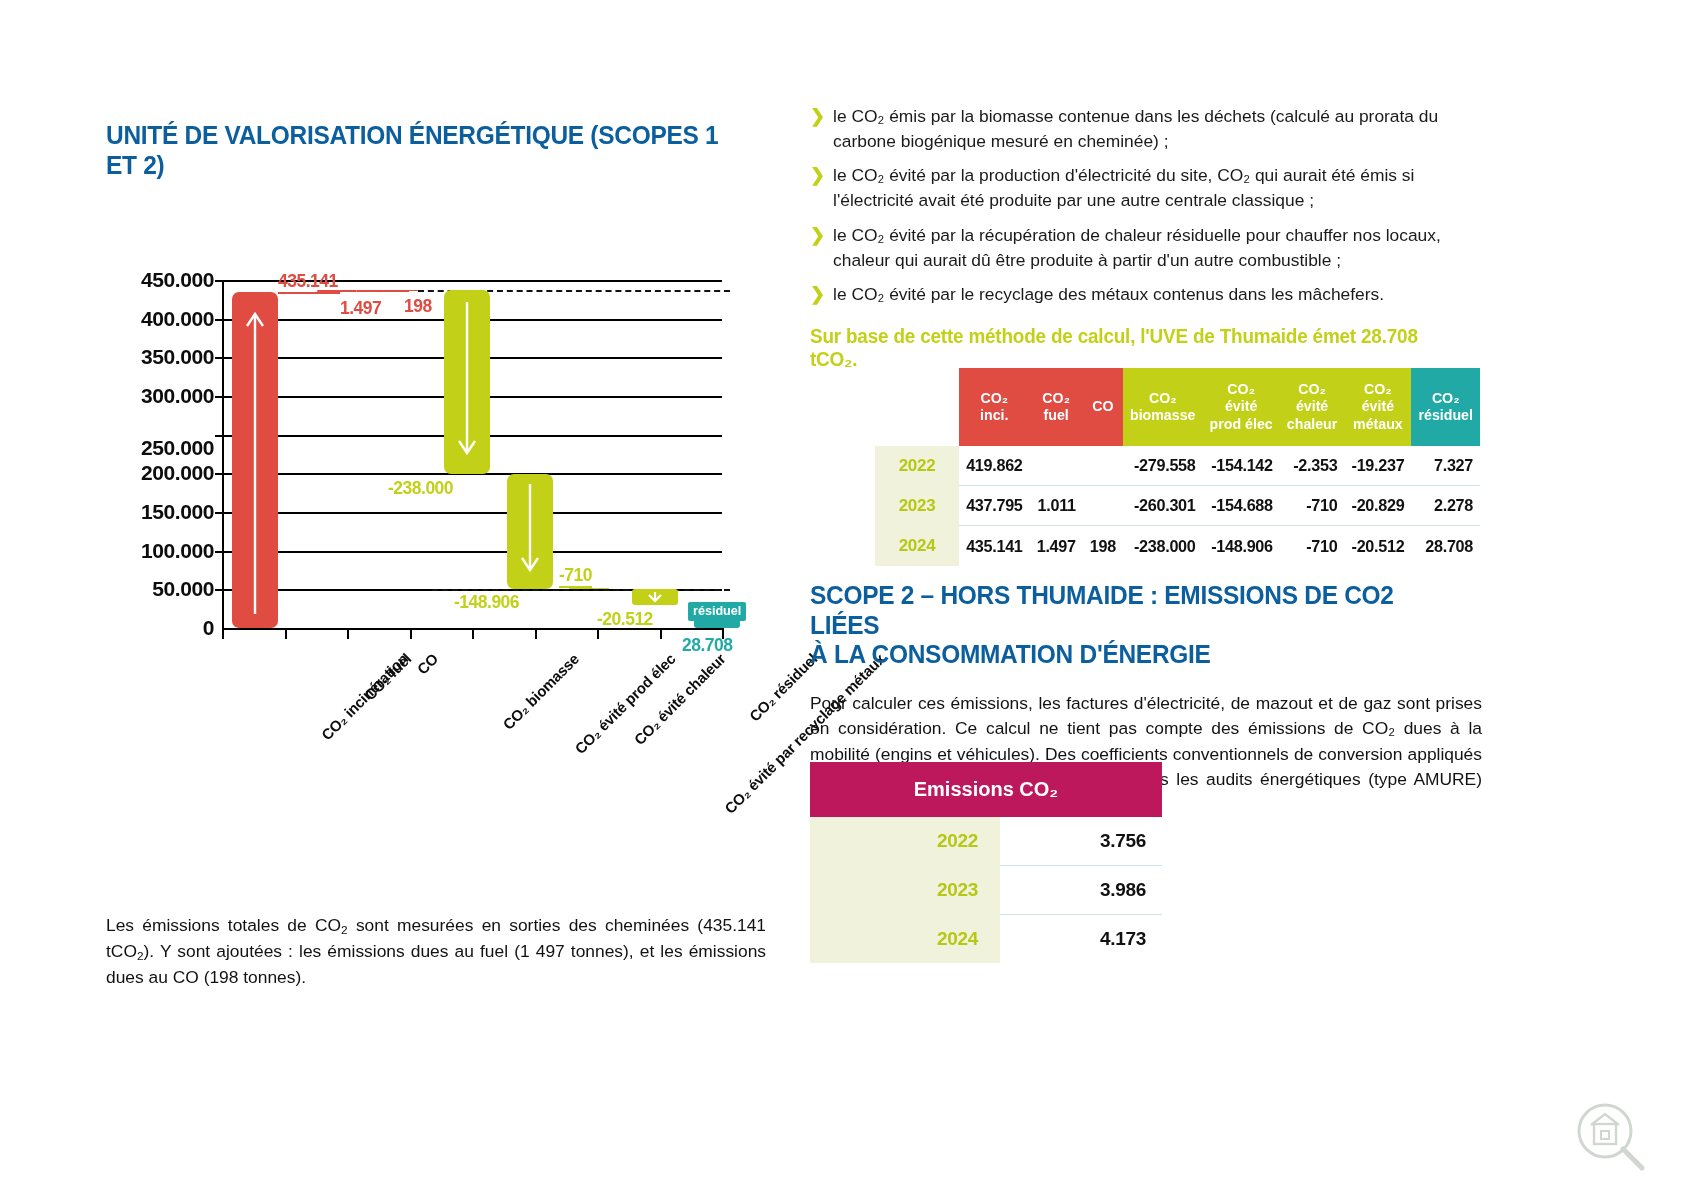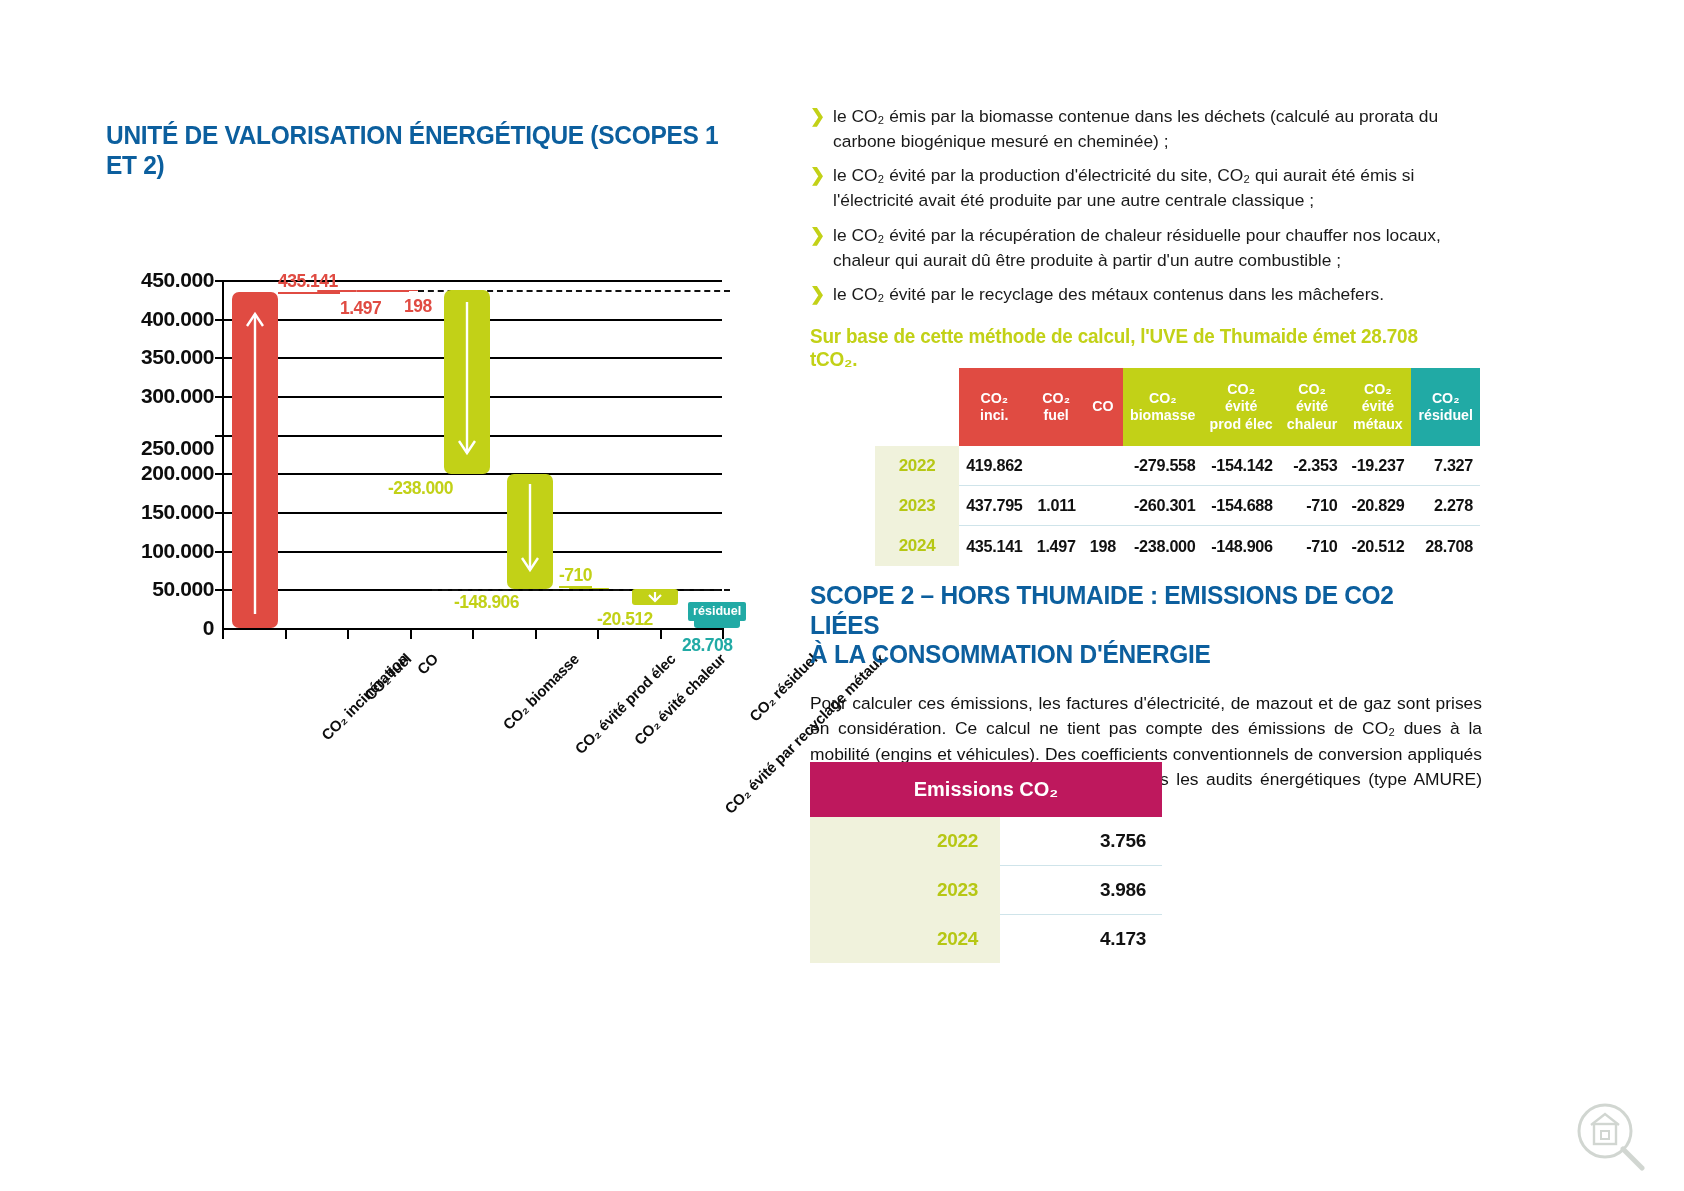--- a/index.html
+++ b/index.html
@@ -454,20 +454,21 @@
       <div class="x-lab" style="left:122px; top:370px;">CO₂ fuel</div>
       <div class="x-lab" style="left:185px; top:370px;">CO</div>
       <div class="x-lab" style="left:248px; top:370px;">CO₂ biomasse</div>
       <div class="x-lab" style="left:310px; top:370px;">CO₂ évité prod élec</div>
       <div class="x-lab" style="left:373px; top:370px;">CO₂ évité chaleur</div>
       <div class="x-lab" style="left:435px; top:370px;">CO₂ évité par recyclage métaux</div>
       <div class="x-lab" style="left:498px; top:370px;">CO₂ résiduel</div>
     </div>
   </div>
 
+  <p id="bottom-note" class="body-txt"><span>Les émissions totales de CO</span><sub>2</sub><span> sont mesurées en sorties des cheminées (435.141 tCO</span><sub>2</sub><span>).  Y sont ajoutées : les émissions dues au fuel (1 497 tonnes), et les émissions dues au CO (198 tonnes).</span></p>
 
   <div id="right-col">
 
     <div class="bullet-row">
       <span class="bullet-glyph">❯</span>
       <span class="bullet-txt">le CO₂ émis par la biomasse contenue dans les déchets (calculé au prorata du carbone biogénique mesuré en cheminée) ;</span>
     </div>
     <div class="bullet-row">
       <span class="bullet-glyph">❯</span>
       <span class="bullet-txt">le CO₂ évité par la production d'électricité du site, CO₂ qui aurait été émis si l'électricité avait été produite par une autre centrale classique ;</span>

